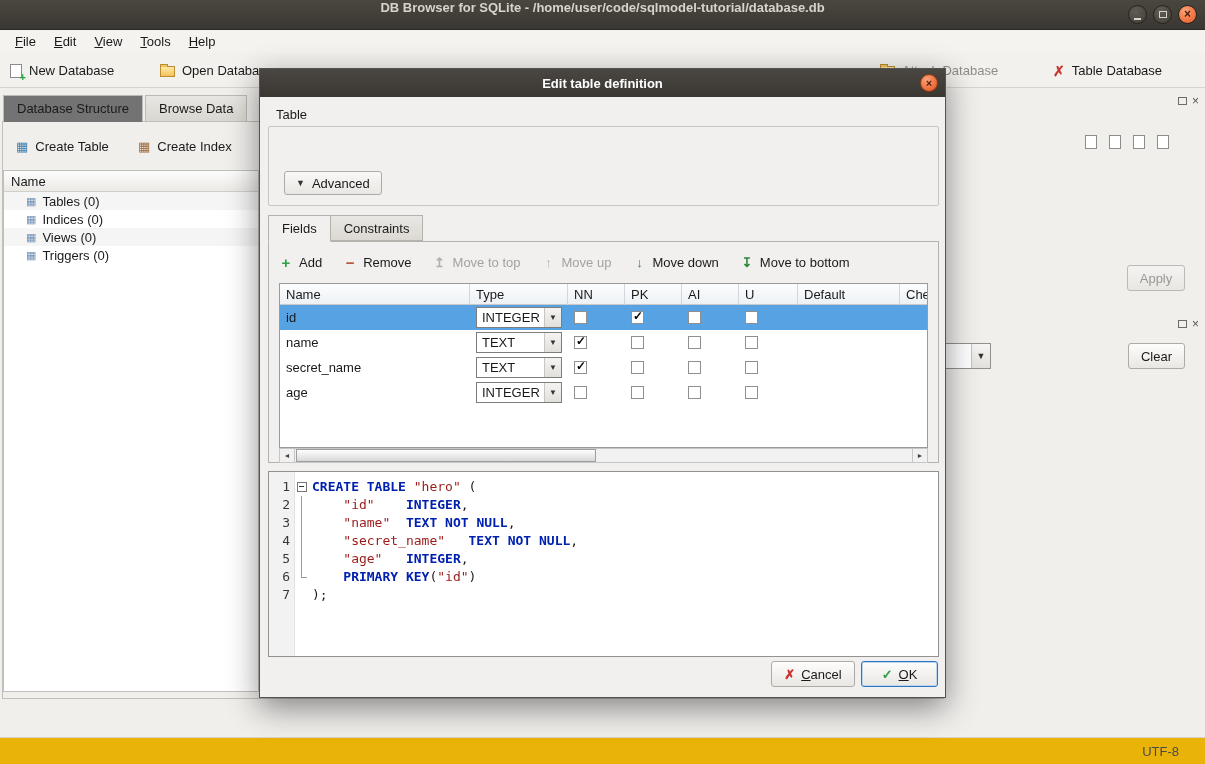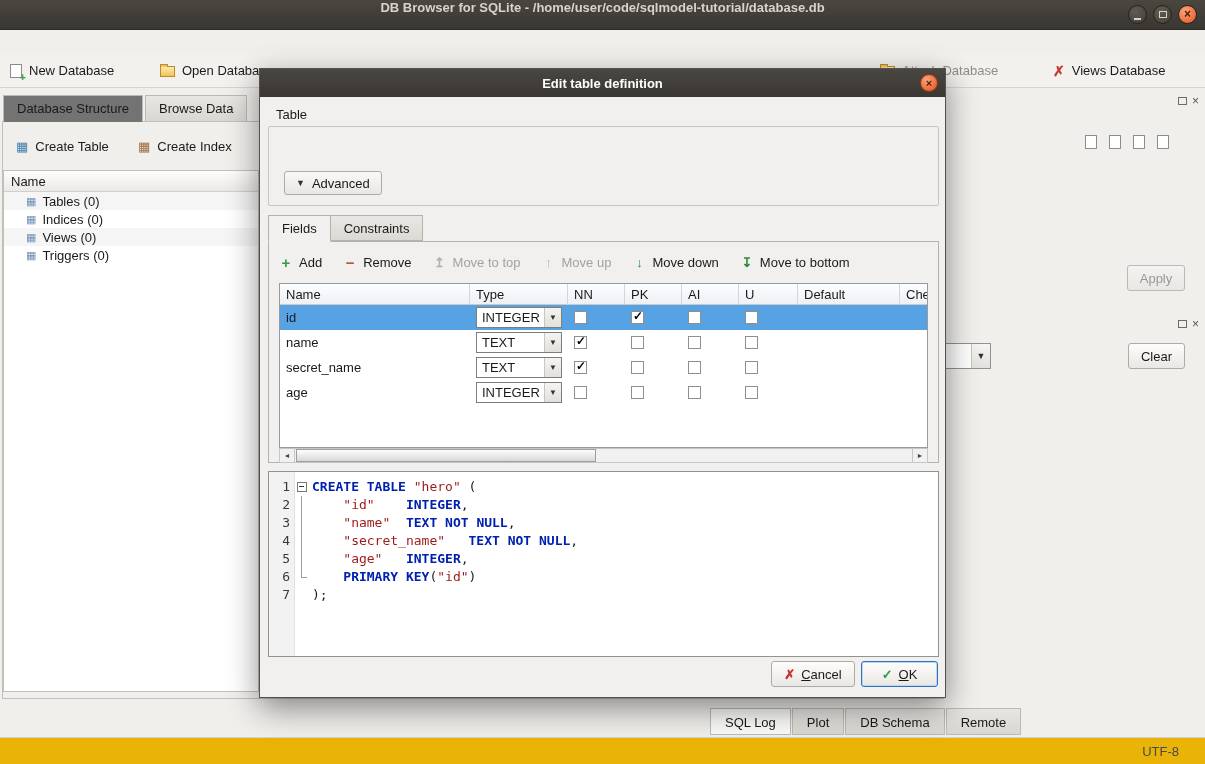--- a/index.html
+++ b/index.html
@@ -171,39 +171,46 @@
         </span>
       <span class="winbtn">
           <span class="glyph-max"></span>
         </span>
       <span class="winbtn close">
           <span class="glyph-close">×</span>
         </span>
     </span>
   </div>
 
+  <div class="menubar">
+      <div class="menu-item">File</div>
+      <div class="menu-item">Edit</div>
+      <div class="menu-item">View</div>
+      <div class="menu-item">Tools</div>
+      <div class="menu-item">Help</div>
+    </div>
 
   <div class="apptoolbar">
     <div class="tbtn" style="left:10px">
       <span class="ic-page">
           <span class="plus">+</span>
         </span>
       <span>New Database</span>
     </div>
     <div class="tbtn" style="left:160px">
       <span class="ic-folder"></span>
       <span>Open Database</span>
     </div>
     <div class="tbtn dim" style="left:880px">
       <span class="ic-folder"></span>
       <span>Attach Database</span>
     </div>
     <div class="tbtn" style="left:1053px">
       <span class="ic-x">✗</span>
-      <span>Views Database</span>
+      <span>Table Database</span>
     </div>
   </div>
 
   <div class="maintabbar">
       <div class="maintab active">Database Structure</div>
       <div class="maintab">Browse Data</div>
     </div>
   <div class="structure-pane"></div>
 
   <div class="flatbtn" style="left:10px; top:133px">
@@ -260,26 +267,20 @@
     <span class="dock-float"></span>
     <span class="dock-close">×</span>
   </div>
   <div class="combo-partial">
     <span class="carrow">▼</span>
   </div>
   <div class="btn" style="left:1128px; top:343px; width:57px; height:26px">
     <span>Clear</span>
   </div>
 
-  <div class="bottomtabbar">
-      <div class="btab active">SQL Log</div>
-      <div class="btab">Plot</div>
-      <div class="btab">DB Schema</div>
-      <div class="btab">Remote</div>
-    </div>
   <div class="statusbar">
     <span class="enc">UTF-8</span>
   </div>
 
   <div class="dialog">
     <div class="dlg-titlebar">
       <span class="dlg-title">Edit table definition</span>
       <span class="dlg-close">
           <span class="glyph-close">×</span>
         </span>

